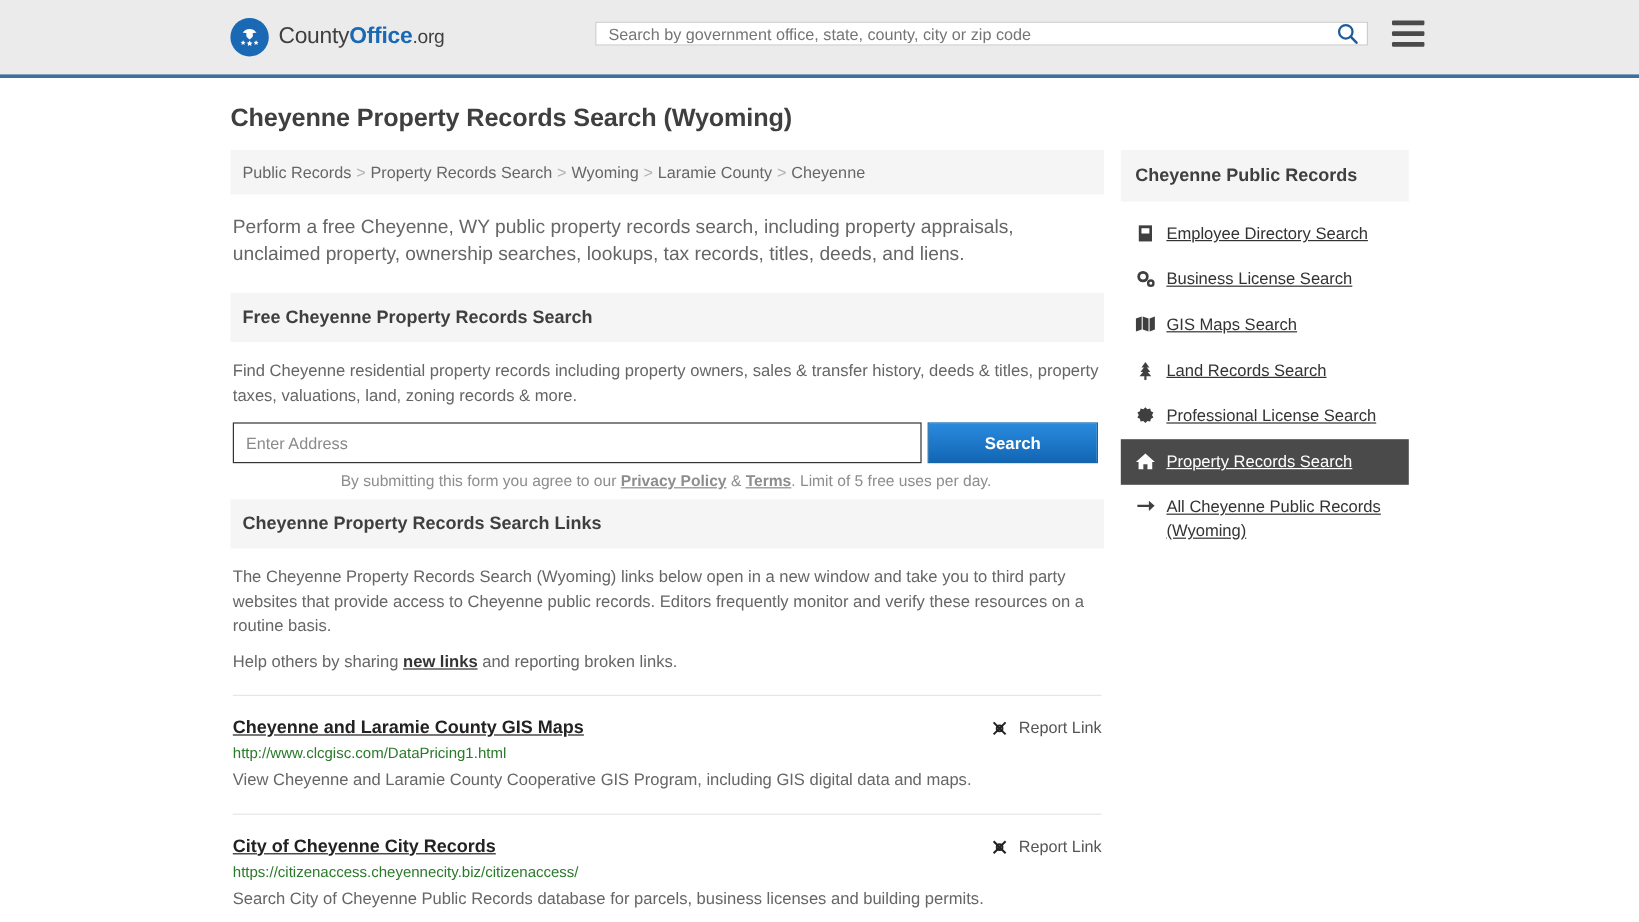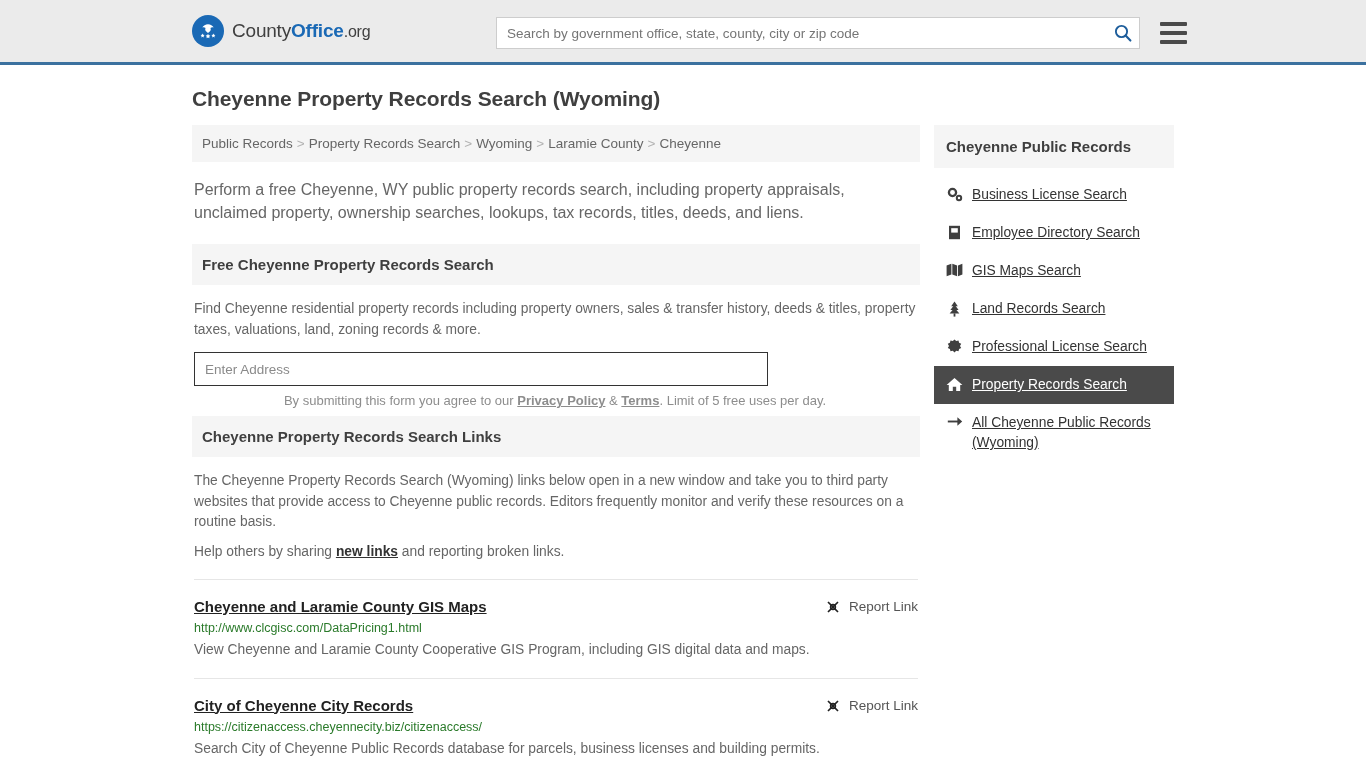--- a/index.html
+++ b/index.html
@@ -50,21 +50,21 @@
 
   .search-area {
     position: absolute;
     left: 496px;
     top: 17px;
     display: flex;
     align-items: center;
   }
   .search-box {
     width: 644px;
-    height: 32px;
+    height: 20px;
     background: #ffffff;
     border: 1px solid #cdcdcd;
     display: flex;
     align-items: center;
     padding: 0 6px 0 10px;
   }
   .search-box input {
     flex: 1;
     border: none;
     outline: none;
@@ -295,20 +295,21 @@
         <a>Public Records</a><span class="sep">&gt;</span><a>Property Records Search</a><span class="sep">&gt;</span><a>Wyoming</a><span class="sep">&gt;</span><a>Laramie County</a><span class="sep">&gt;</span><a>Cheyenne</a>
       </div>
 
       <div class="intro">Perform a free Cheyenne, WY public property records search, including property appraisals, unclaimed property, ownership searches, lookups, tax records, titles, deeds, and liens.</div>
 
       <div class="sec-head">Free Cheyenne Property Records Search</div>
       <div class="sec-body">
         <p>Find Cheyenne residential property records including property owners, sales &amp; transfer history, deeds &amp; titles, property taxes, valuations, land, zoning records &amp; more.</p>
         <div class="addr-form">
           <input class="addr-input" type="text" placeholder="Enter Address" style="">
+          <button class="addr-btn">Search</button>
         </div>
         <div class="disclaimer"><span>By submitting this form you agree to our </span><a>Privacy Policy</a><span> &amp; </span><a>Terms</a><span>. Limit of 5 free uses per day.</span></div>
       </div>
 
       <div class="sec-head">Cheyenne Property Records Search Links</div>
       <div class="sec-body">
         <p>The Cheyenne Property Records Search (Wyoming) links below open in a new window and take you to third party websites that provide access to Cheyenne public records. Editors frequently monitor and verify these resources on a routine basis.</p>
         <p><span>Help others by sharing </span><a style="color:#333;font-weight:bold;text-decoration:underline;cursor:pointer">new links</a><span> and reporting broken links.</span></p>
 
         <div class="divider"></div>
@@ -348,36 +349,36 @@
         </div>
       </div>
     </div>
 
     <div class="side-col">
       <div class="side-head">Cheyenne Public Records</div>
       <div class="side-list">
 
         <div class="side-item">
           <span class="s-ico">
+            <svg width="13" height="15" viewBox="0 0 13 15">
+              <rect x="1" y="0.8" width="11" height="13.4" fill="currentColor"></rect>
+              <rect x="3.2" y="3.2" width="6.6" height="4.4" fill="#ffffff"></rect>
+            </svg>
+          </span>
+          <span class="s-label">Employee Directory Search</span>
+        </div>
+
+        <div class="side-item">
+          <span class="s-ico">
             <svg width="16" height="15" viewBox="0 0 16 15">
               <circle cx="5.5" cy="5.5" r="3.6" fill="none" stroke="currentColor" stroke-width="2.3"></circle>
               <circle cx="12" cy="11" r="2.2" fill="none" stroke="currentColor" stroke-width="2"></circle>
             </svg>
           </span>
           <span class="s-label">Business License Search</span>
-        </div>
-
-        <div class="side-item">
-          <span class="s-ico">
-            <svg width="13" height="15" viewBox="0 0 13 15">
-              <rect x="1" y="0.8" width="11" height="13.4" fill="currentColor"></rect>
-              <rect x="3.2" y="3.2" width="6.6" height="4.4" fill="#ffffff"></rect>
-            </svg>
-          </span>
-          <span class="s-label">Employee Directory Search</span>
         </div>
 
         <div class="side-item">
           <span class="s-ico">
             <svg width="17" height="14" viewBox="0 0 17 14">
               <path d="M0.6 2.4 L5.4 0.8 L5.4 11.6 L0.6 13.2 Z" fill="currentColor"></path>
               <path d="M6.3 0.8 L11.1 2.4 L11.1 13.2 L6.3 11.6 Z" fill="currentColor"></path>
               <path d="M12 2.4 L16.4 0.8 L16.4 11.6 L12 13.2 Z" fill="currentColor"></path>
             </svg>
           </span>

